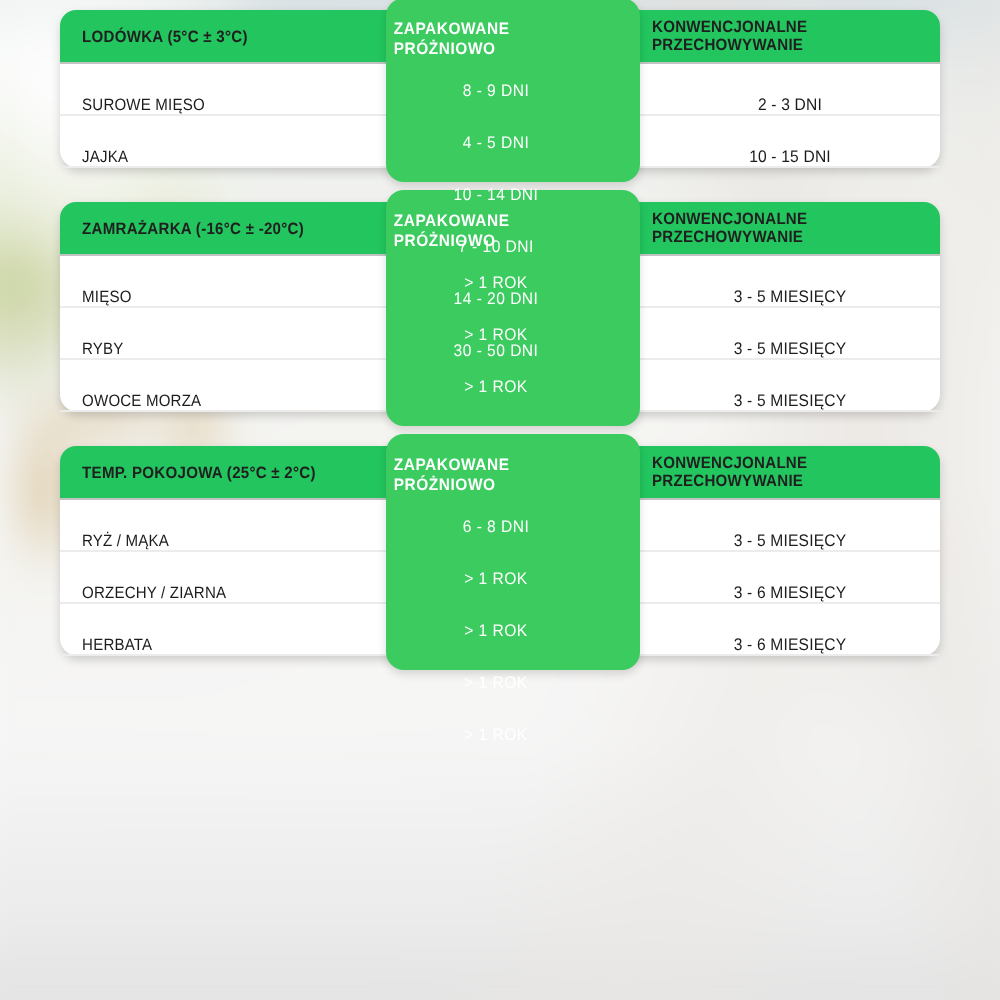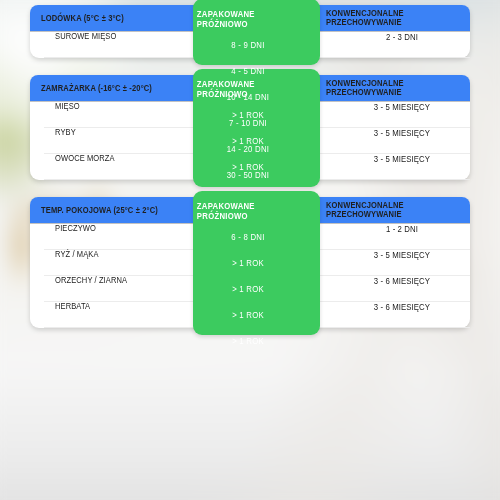--- a/index.html
+++ b/index.html
@@ -80,21 +80,21 @@
     background: #3ccb5f;
     border-radius: 9px;
     z-index: 3;
     box-shadow: 0 2px 4px rgba(0,0,0,0.14);
   }
 
   .hdr {
     display: flex;
     align-items: stretch;
     height: 27px;
-    background: #3b82f6;
+    background: #22c55e;
     border-radius: 8px 8px 0 0;
     border-bottom: 1px solid #c2c2c2;
     position: relative;
     z-index: 1;
   }
   .hdr .c1, .hdr .c3 {
     display: flex;
     align-items: center;
     font-size: 8.2px;
     font-weight: bold;
@@ -108,26 +108,25 @@
   .hdr .c2 { width: 127px; }
   .hdr .c3 {
     flex: 1;
     justify-content: center;
     transform: scaleX(0.92);
     transform-origin: center center;
   }
 
   .row {
     display: flex;
-    align-items: flex-start;
+    align-items: flex-end;
     height: 26px;
     border-bottom: 1px solid #ececec;
     position: relative;
     z-index: 1;
-    margin-left: 14px;
   }
   .row:last-child { border-bottom: none; }
 
   .row .c1 {
     width: 163px;
     display: flex;
     align-items: center;
     padding-left: 12px;
     font-size: 8.2px;
     color: #1c1c1c;
@@ -184,20 +183,25 @@
       <div class="vac-col"></div>
       <div class="hdr">
         <div class="c1">LODÓWKA (5°C ± 3°C)</div>
         <div class="c2"></div>
         <div class="c3">KONWENCJONALNE PRZECHOWYWANIE</div>
       </div>
       <div class="row">
         <div class="c1">SUROWE MIĘSO</div>
         <div class="c2"></div>
         <div class="c3">2 - 3 DNI</div>
+      </div>
+      <div class="row">
+        <div class="c1">JAJKA</div>
+        <div class="c2"></div>
+        <div class="c3">10 - 15 DNI</div>
       </div>
       <div class="vac-text-layer">
         <div class="vac-cell head">ZAPAKOWANE PRÓŻNIOWO</div>
         <div class="vac-cell">8 - 9 DNI</div>
         <div class="vac-cell">4 - 5 DNI</div>
         <div class="vac-cell">10 - 14 DNI</div>
         <div class="vac-cell">7 - 10 DNI</div>
         <div class="vac-cell">14 - 20 DNI</div>
         <div class="vac-cell">30 - 50 DNI</div>
       </div>
@@ -232,25 +236,20 @@
       </div>
     </div>
     <div class="card">
       <div class="vac-col"></div>
       <div class="hdr">
         <div class="c1">TEMP. POKOJOWA (25°C ± 2°C)</div>
         <div class="c2"></div>
         <div class="c3">KONWENCJONALNE PRZECHOWYWANIE</div>
       </div>
       <div class="row">
-        <div class="c1">PIECZYWO</div>
-        <div class="c2"></div>
-        <div class="c3">1 - 2 DNI</div>
-      </div>
-      <div class="row">
         <div class="c1">RYŻ / MĄKA</div>
         <div class="c2"></div>
         <div class="c3">3 - 5 MIESIĘCY</div>
       </div>
       <div class="row">
         <div class="c1">ORZECHY / ZIARNA</div>
         <div class="c2"></div>
         <div class="c3">3 - 6 MIESIĘCY</div>
       </div>
       <div class="row">

